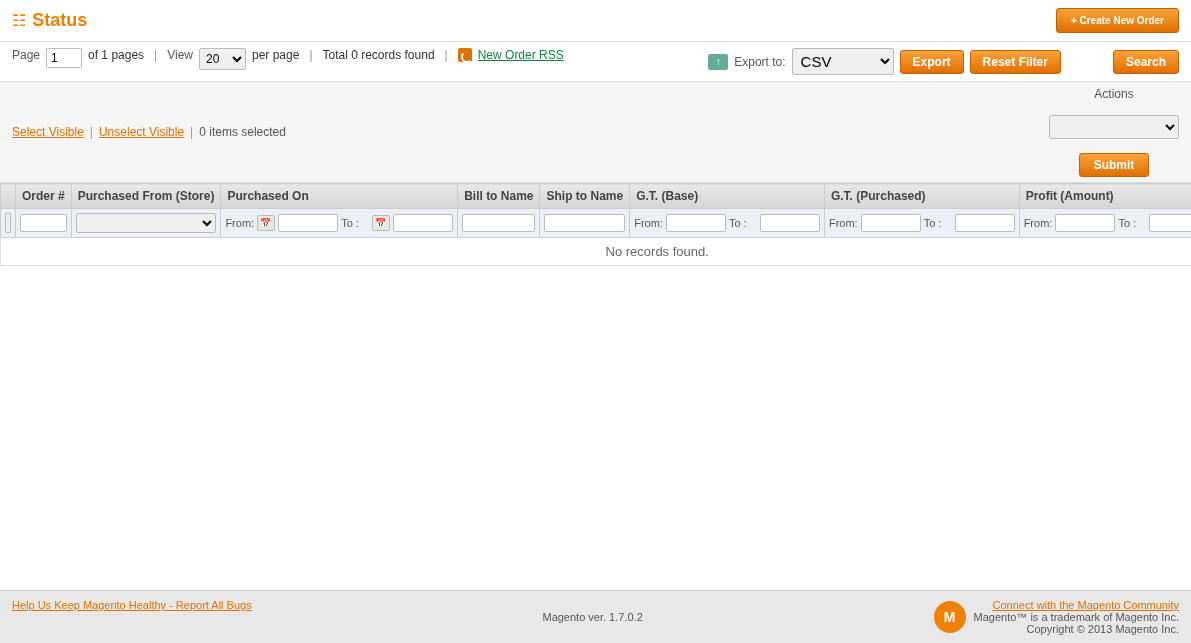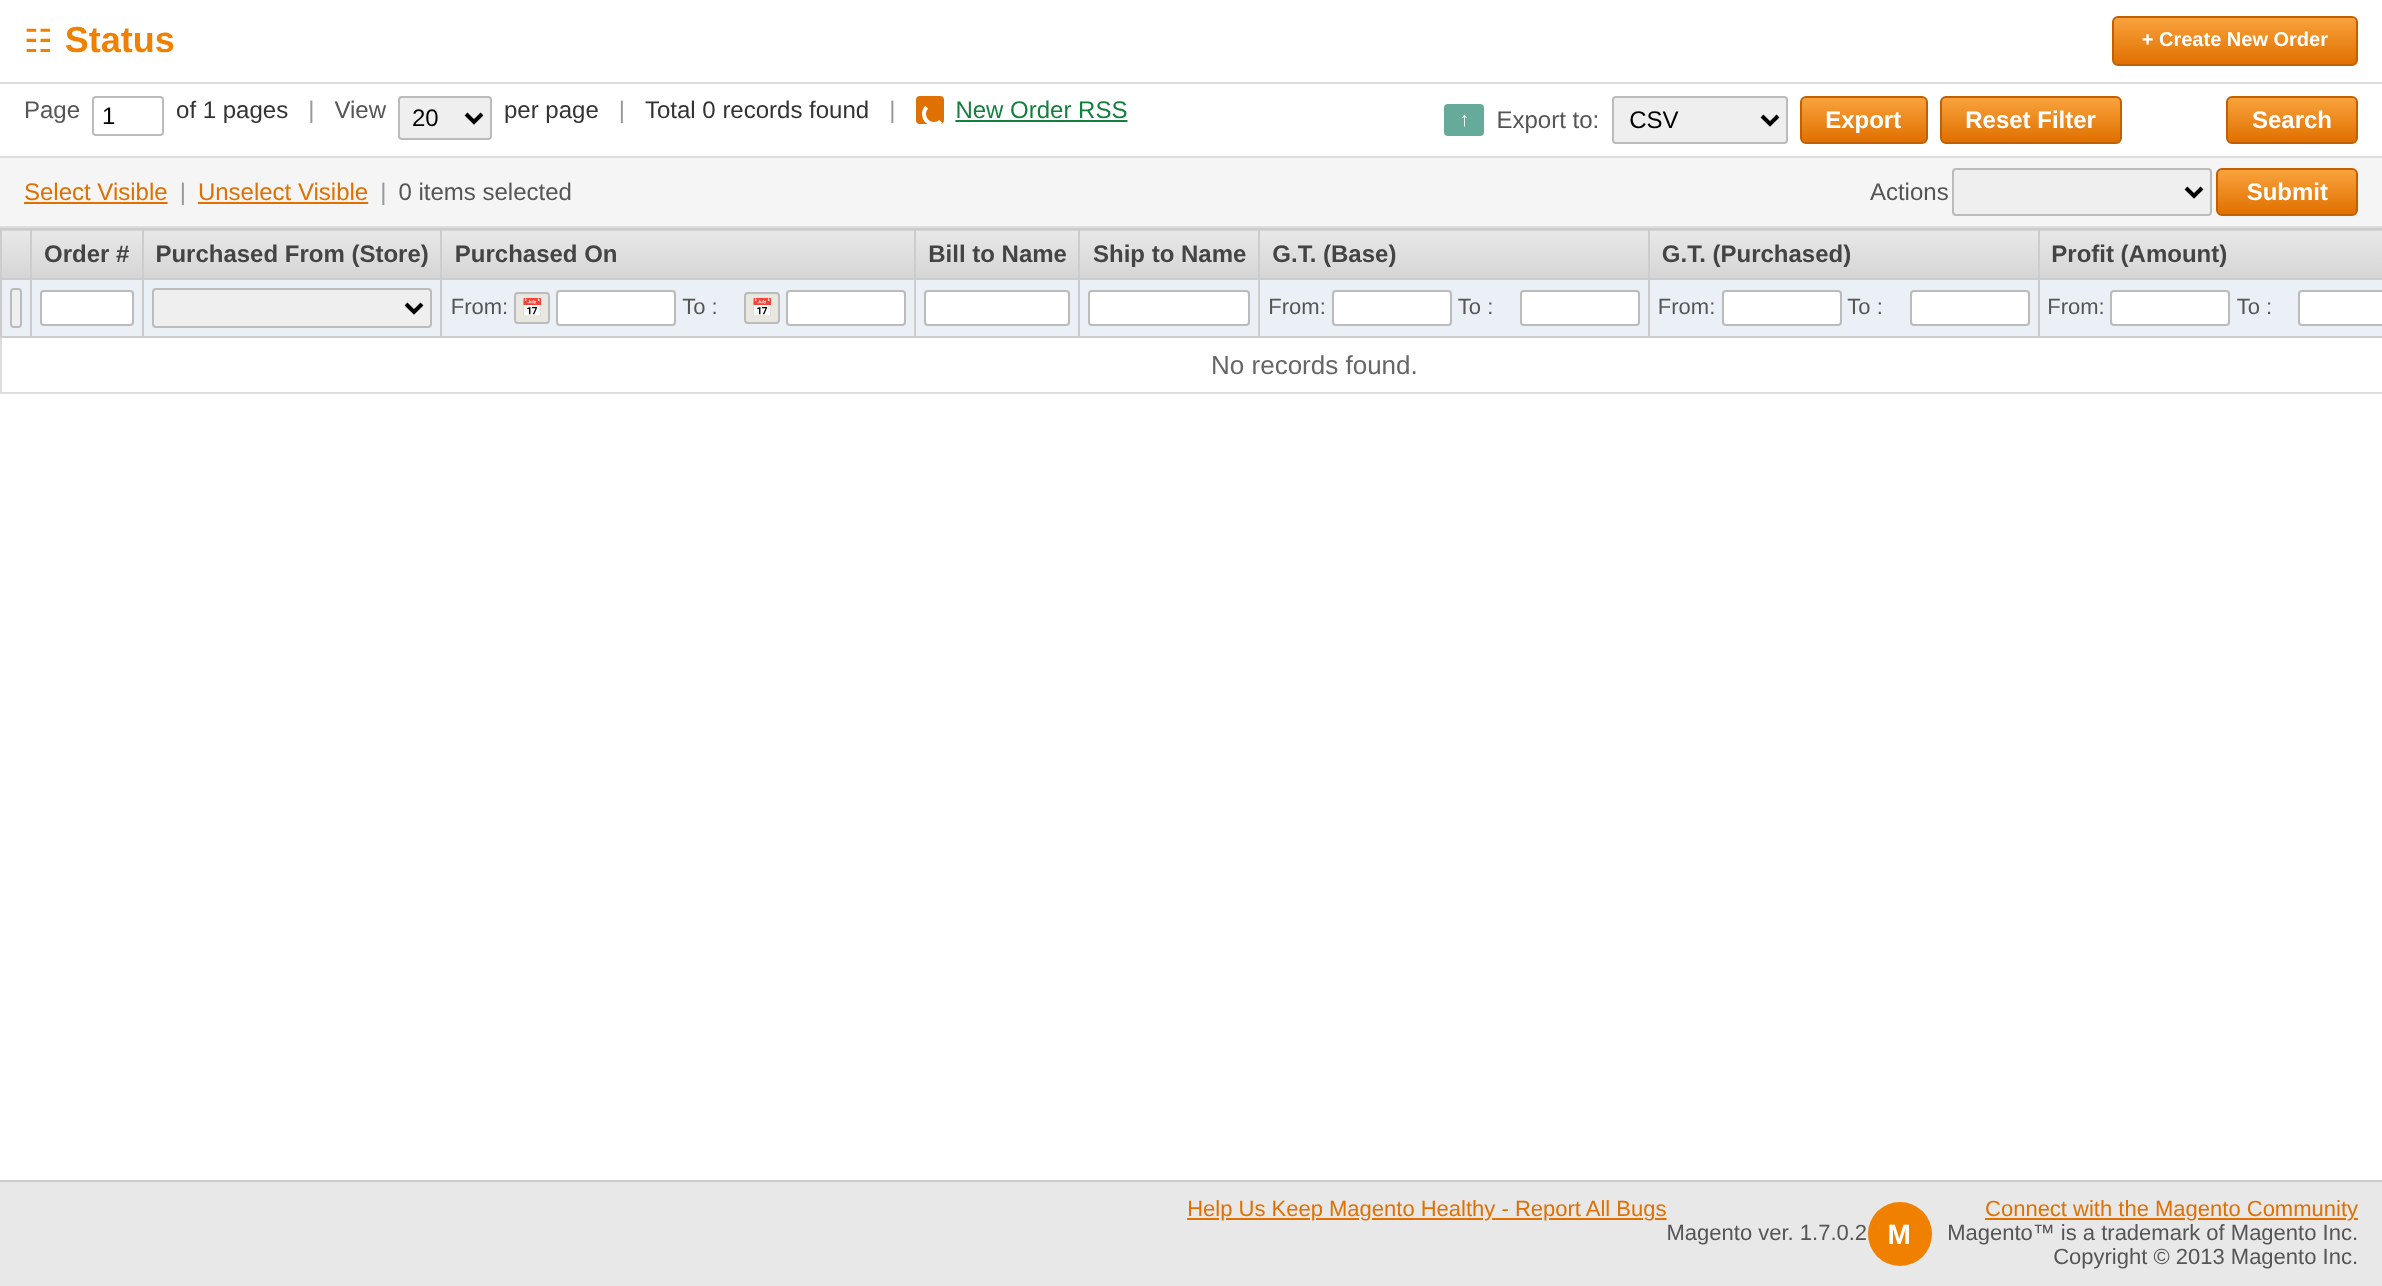--- a/index.html
+++ b/index.html
@@ -112,21 +112,21 @@
       display: inline-flex;
       align-items: center;
       justify-content: center;
       font-size: 10px;
       color: #fff;
     }
     .export-select {
       border: 1px solid #bbb;
       border-radius: 2px;
       padding: 3px 4px;
-      font-size: 12px;
+      font-size: 15px;
     }
     .btn-export {
       background: linear-gradient(to bottom, #f9a23c, #e07000);
       color: #fff;
       border: 1px solid #c06000;
       border-radius: 3px;
       padding: 4px 12px;
       font-size: 12px;
       font-weight: bold;
       cursor: pointer;
@@ -167,21 +167,22 @@
       text-decoration: underline;
       cursor: pointer;
       font-size: 12px;
     }
     .sel-sep { color: #999; margin: 0 6px; }
     .sel-info { color: #555; font-size: 12px; }
     .actions-area {
       margin-left: auto;
       display: flex;
       align-items: center;
-      gap: 2px;
+      gap: 14px;
+      flex-direction: column;
     }
     .actions-label { color: #555; }
     .actions-select {
       border: 1px solid #bbb;
       border-radius: 2px;
       padding: 3px 4px;
       font-size: 12px;
       width: 130px;
     }
     .btn-submit {
@@ -279,21 +280,21 @@
       font-size: 13px;
     }
 
     
     .page-footer {
       background: #e8e8e8;
       border-top: 1px solid #ccc;
       padding: 8px 12px;
       display: flex;
       align-items: flex-start;
-      justify-content: flex-end;
+      justify-content: space-between;
     }
     .footer-left { display: flex; flex-direction: column; gap: 5px; }
     .footer-link { color: #e07000; text-decoration: underline; font-size: 11px; }
     .locale-row { display: flex; align-items: center; gap: 4px; font-size: 11px; }
     .locale-select {
       border: 1px solid #bbb;
       border-radius: 2px;
       padding: 2px 3px;
       font-size: 11px;
     }

